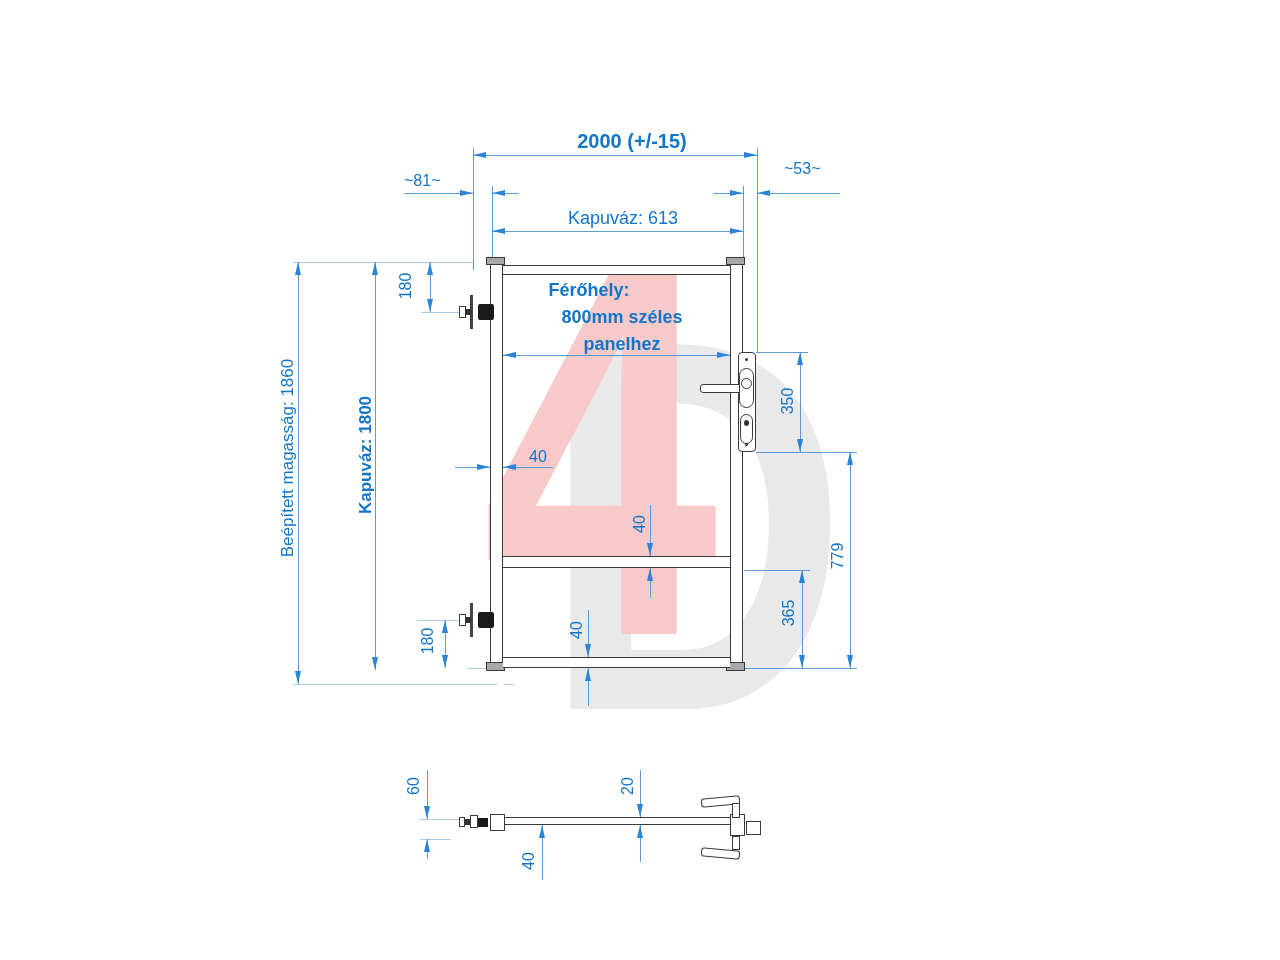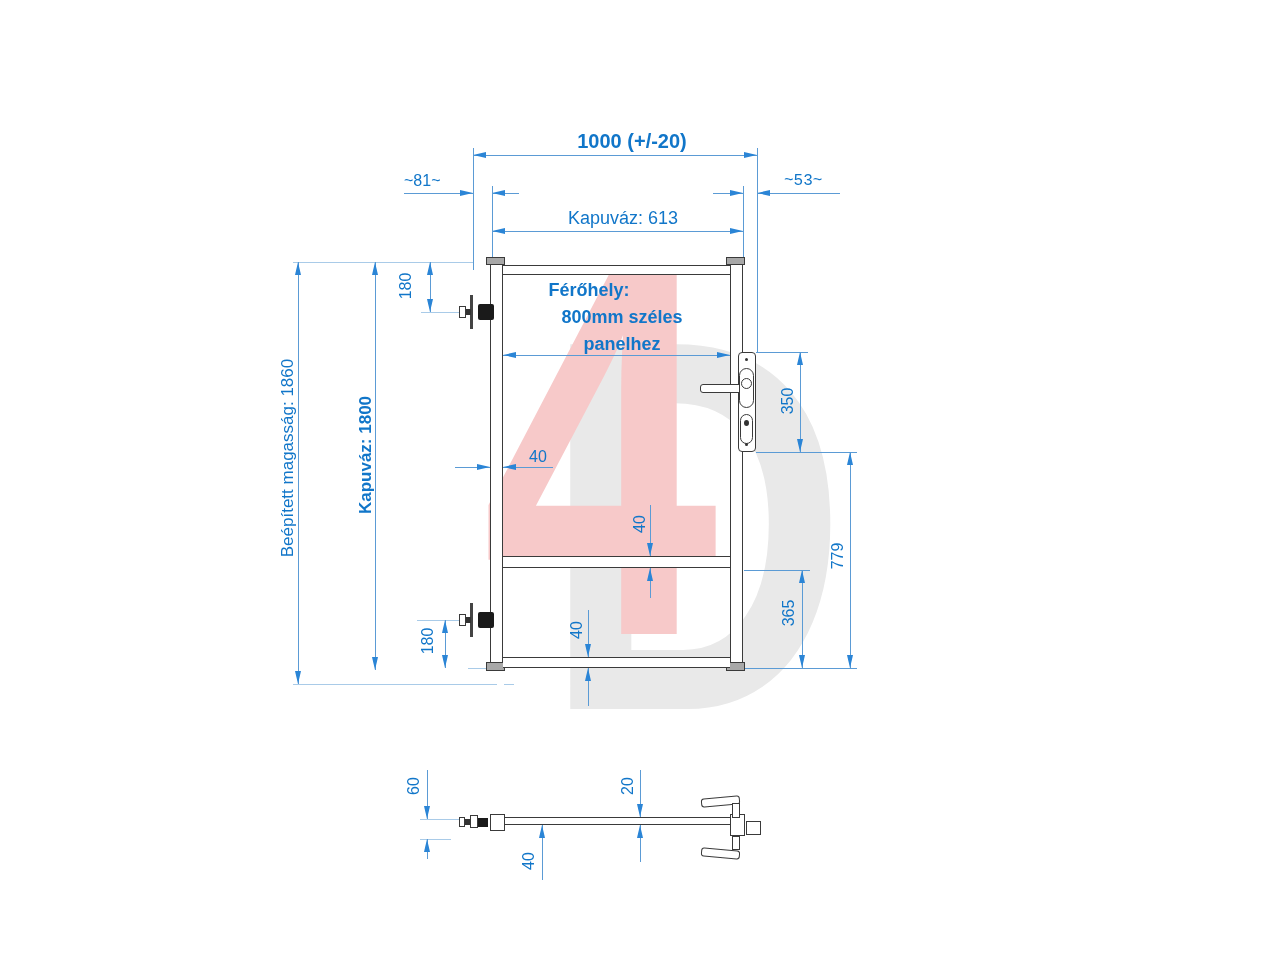--- a/index.html
+++ b/index.html
@@ -38,24 +38,24 @@
   .wm{position:absolute;font-weight:bold;line-height:1;user-select:none;}
 </style>
 </head>
 <body>
 
 <div class="stage">
 
   <div class="wm" style="left:695px;top:525px;font-size:530px;color:#e9e9e9;transform:translate(-50%,-50%) scaleX(0.8);">D</div>
   <div class="wm" style="left:600px;top:450px;font-size:530px;color:#f7c9c9;transform:translate(-50%,-50%) scaleX(0.8);">4</div>
 
-  <div class="lbl clbl b f20" style="left:632px;top:130px;">1000 (+/-20)</div>
+  <div class="lbl clbl b f20" style="left:632px;top:130px;">2000 (+/-15)</div>
   <div class="lbl clbl f18" style="left:623px;top:208px;">Kapuváz: 613</div>
   <div class="lbl" style="left:404px;top:172px;">~81~</div>
-  <div class="lbl" style="left:784px;top:172px;font-family:Liberation Mono, monospace;">~53~</div>
+  <div class="lbl" style="left:784px;top:160px;">~53~</div>
 
   <span class="h" style="left:473px;top:155px;width:284px;"></span>
   <span class="ar left" style="left:473px;top:152px;"></span>
   <span class="ar right" style="left:744px;top:152px;"></span>
 
   <span class="h" style="left:404px;top:193px;width:69px;"></span>
   <span class="ar right" style="left:460px;top:190px;"></span>
   <span class="h" style="left:492px;top:193px;width:27px;"></span>
   <span class="ar left" style="left:492px;top:190px;"></span>
 

